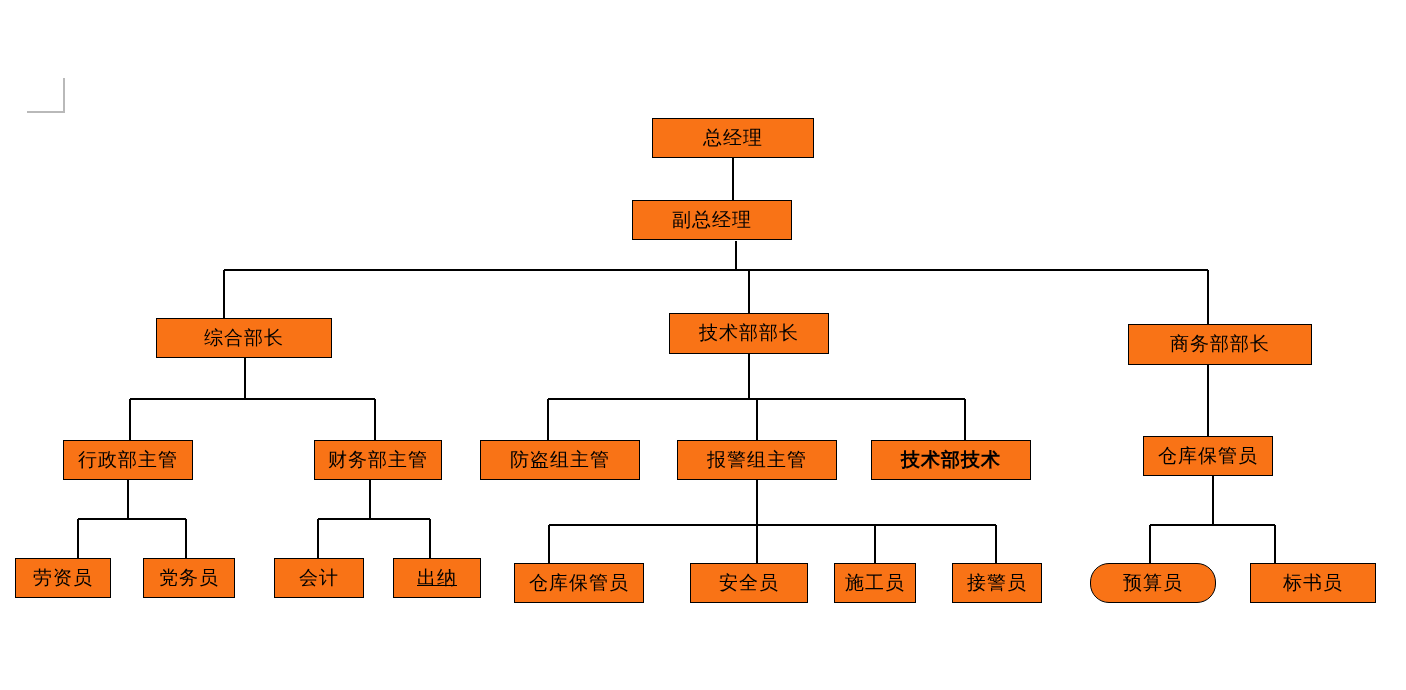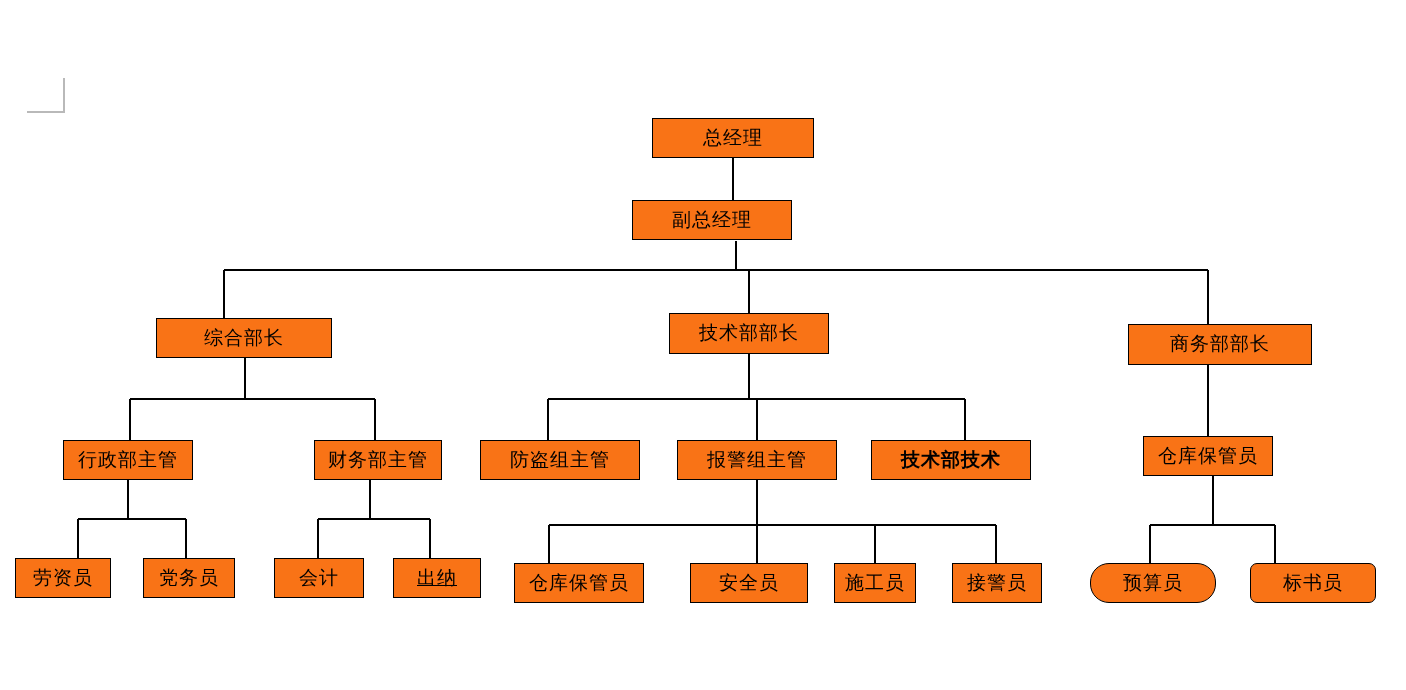--- a/index.html
+++ b/index.html
@@ -155,18 +155,18 @@
       </div>
       <div class="node" style="left: 834px; top: 563px; width: 82px; height: 40px;">
         <span class="node-label">施工员</span>
       </div>
       <div class="node" style="left: 952px; top: 563px; width: 90px; height: 40px;">
         <span class="node-label">接警员</span>
       </div>
       <div class="node" style="left: 1090px; top: 563px; width: 126px; height: 40px; border-radius: 19px;">
         <span class="node-label">预算员</span>
       </div>
-      <div class="node" style="left: 1250px; top: 563px; width: 126px; height: 40px; border-radius: 7px;">
+      <div class="node" style="left: 1250px; top: 563px; width: 126px; height: 40px;">
         <span class="node-label">标书员</span>
       </div>
     </div>
 
 </div>
 
 </body></html>

